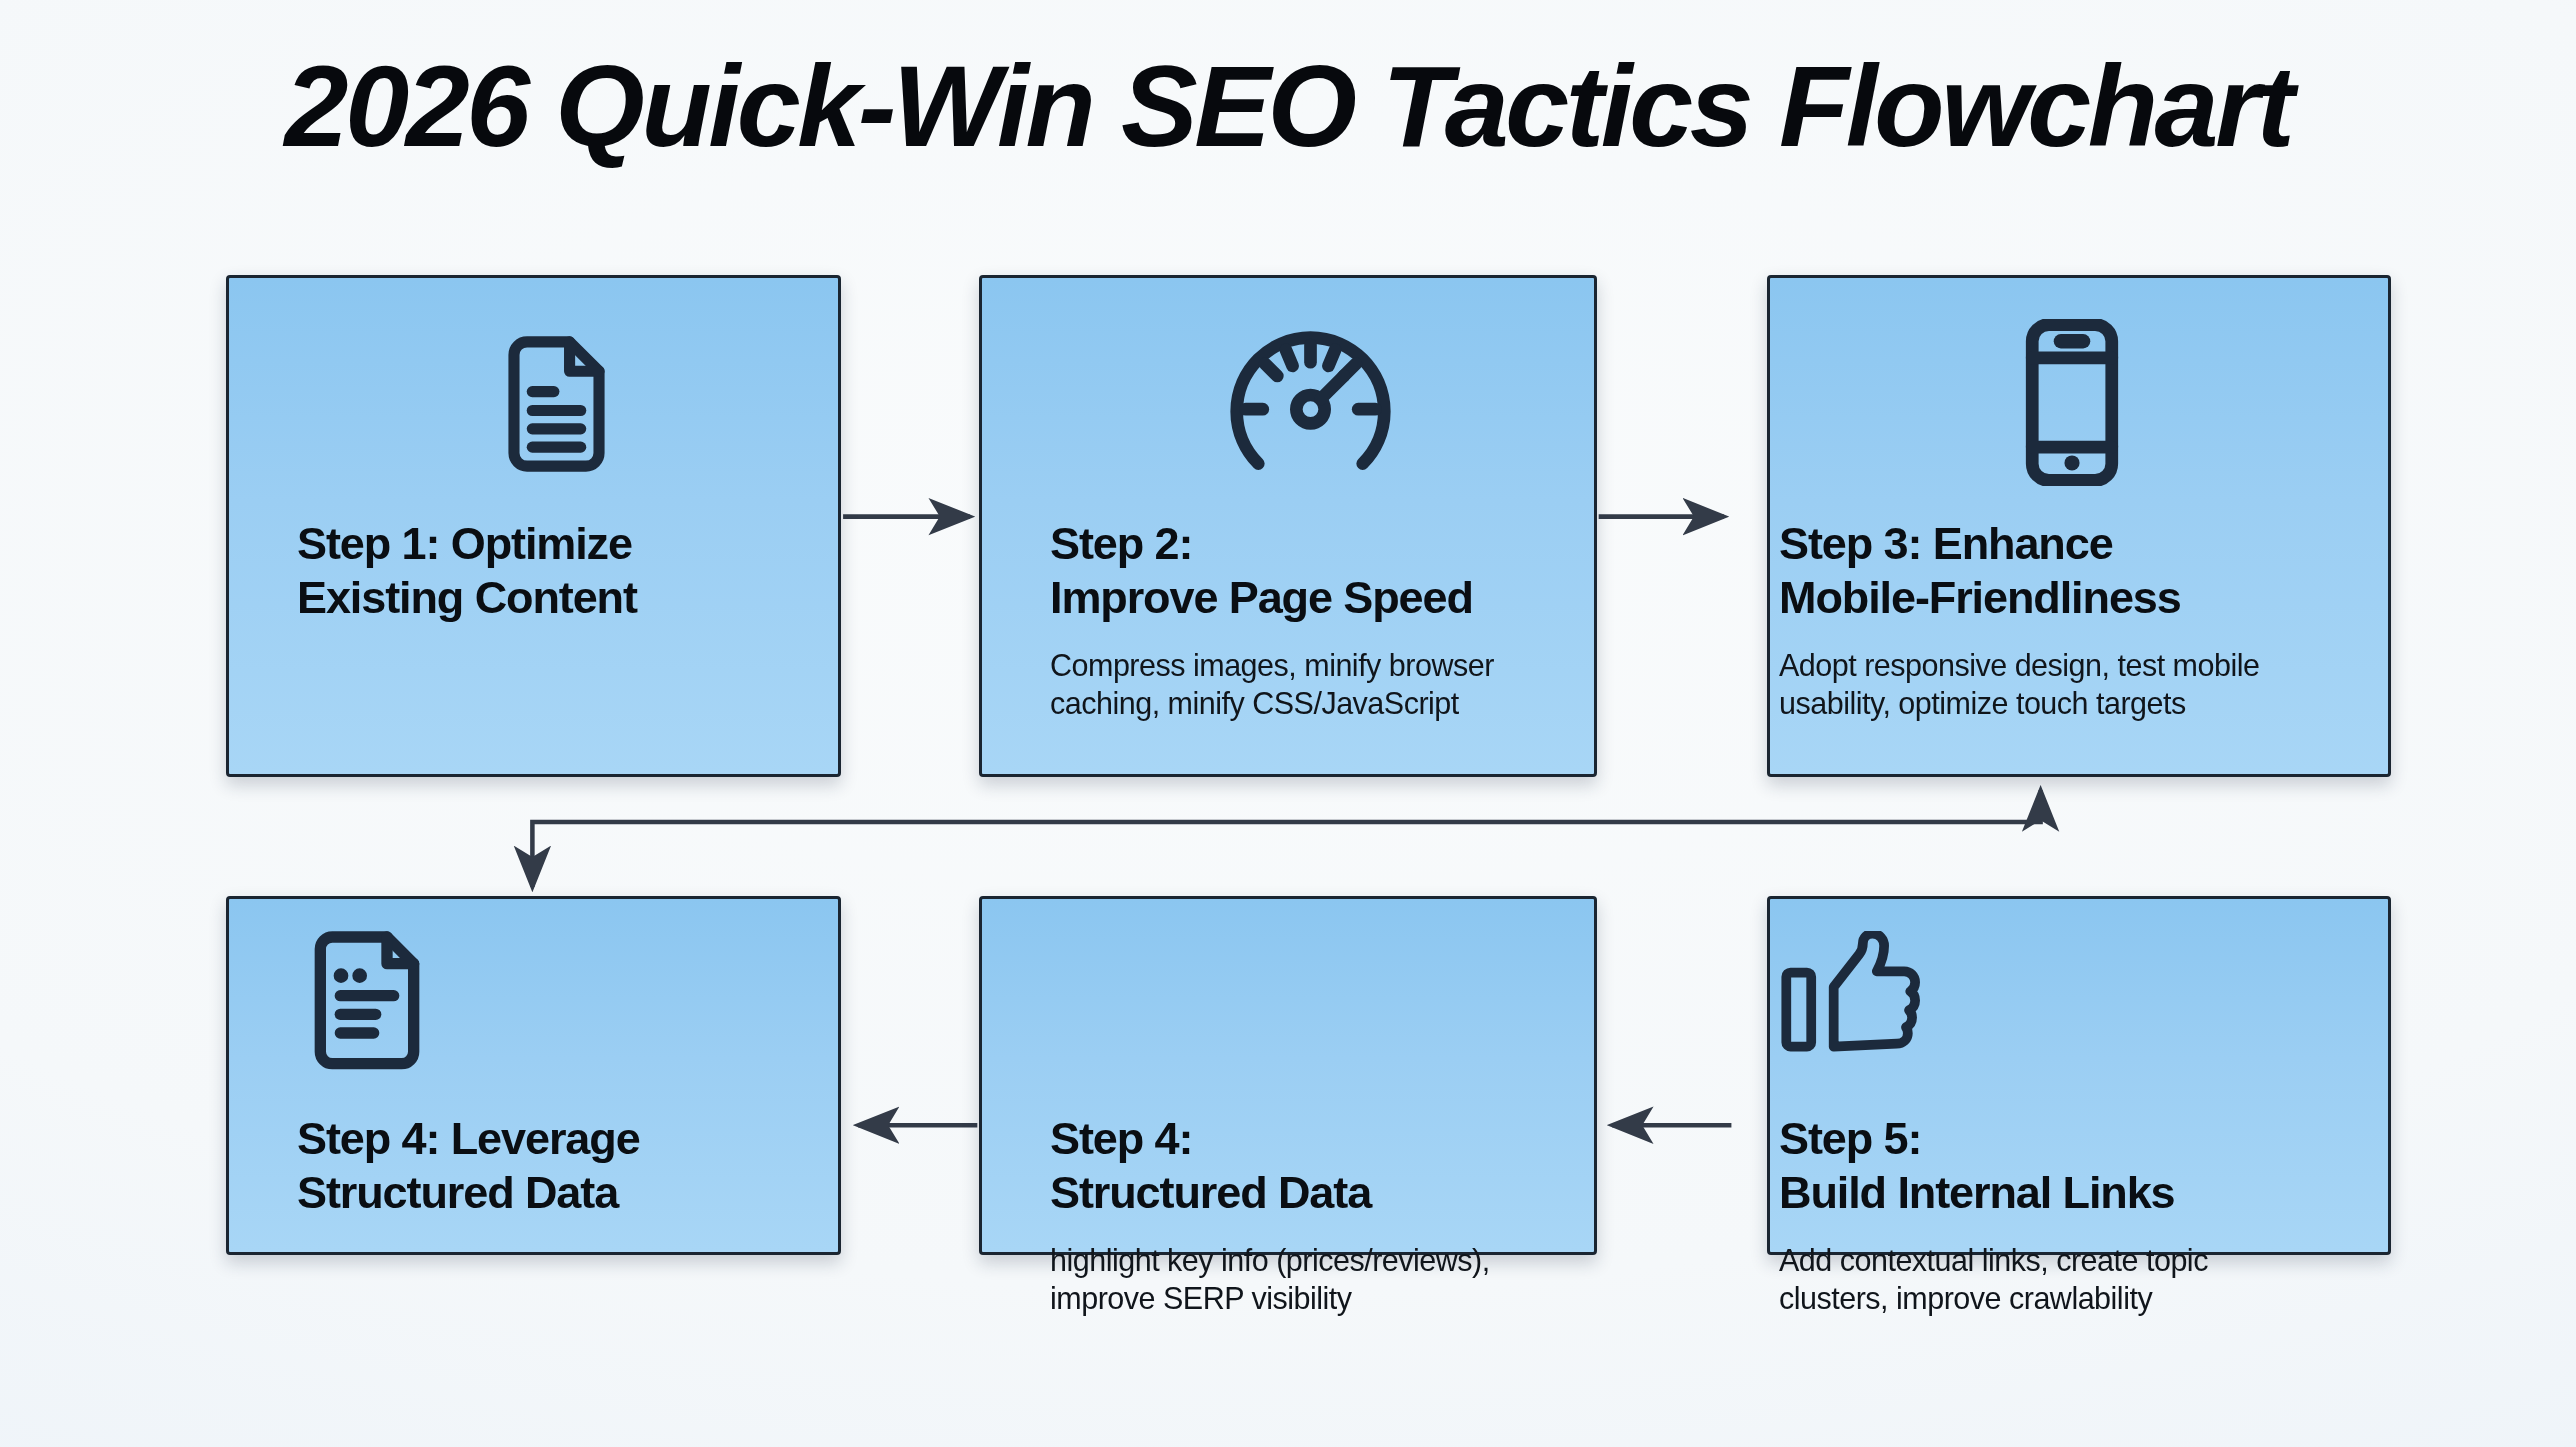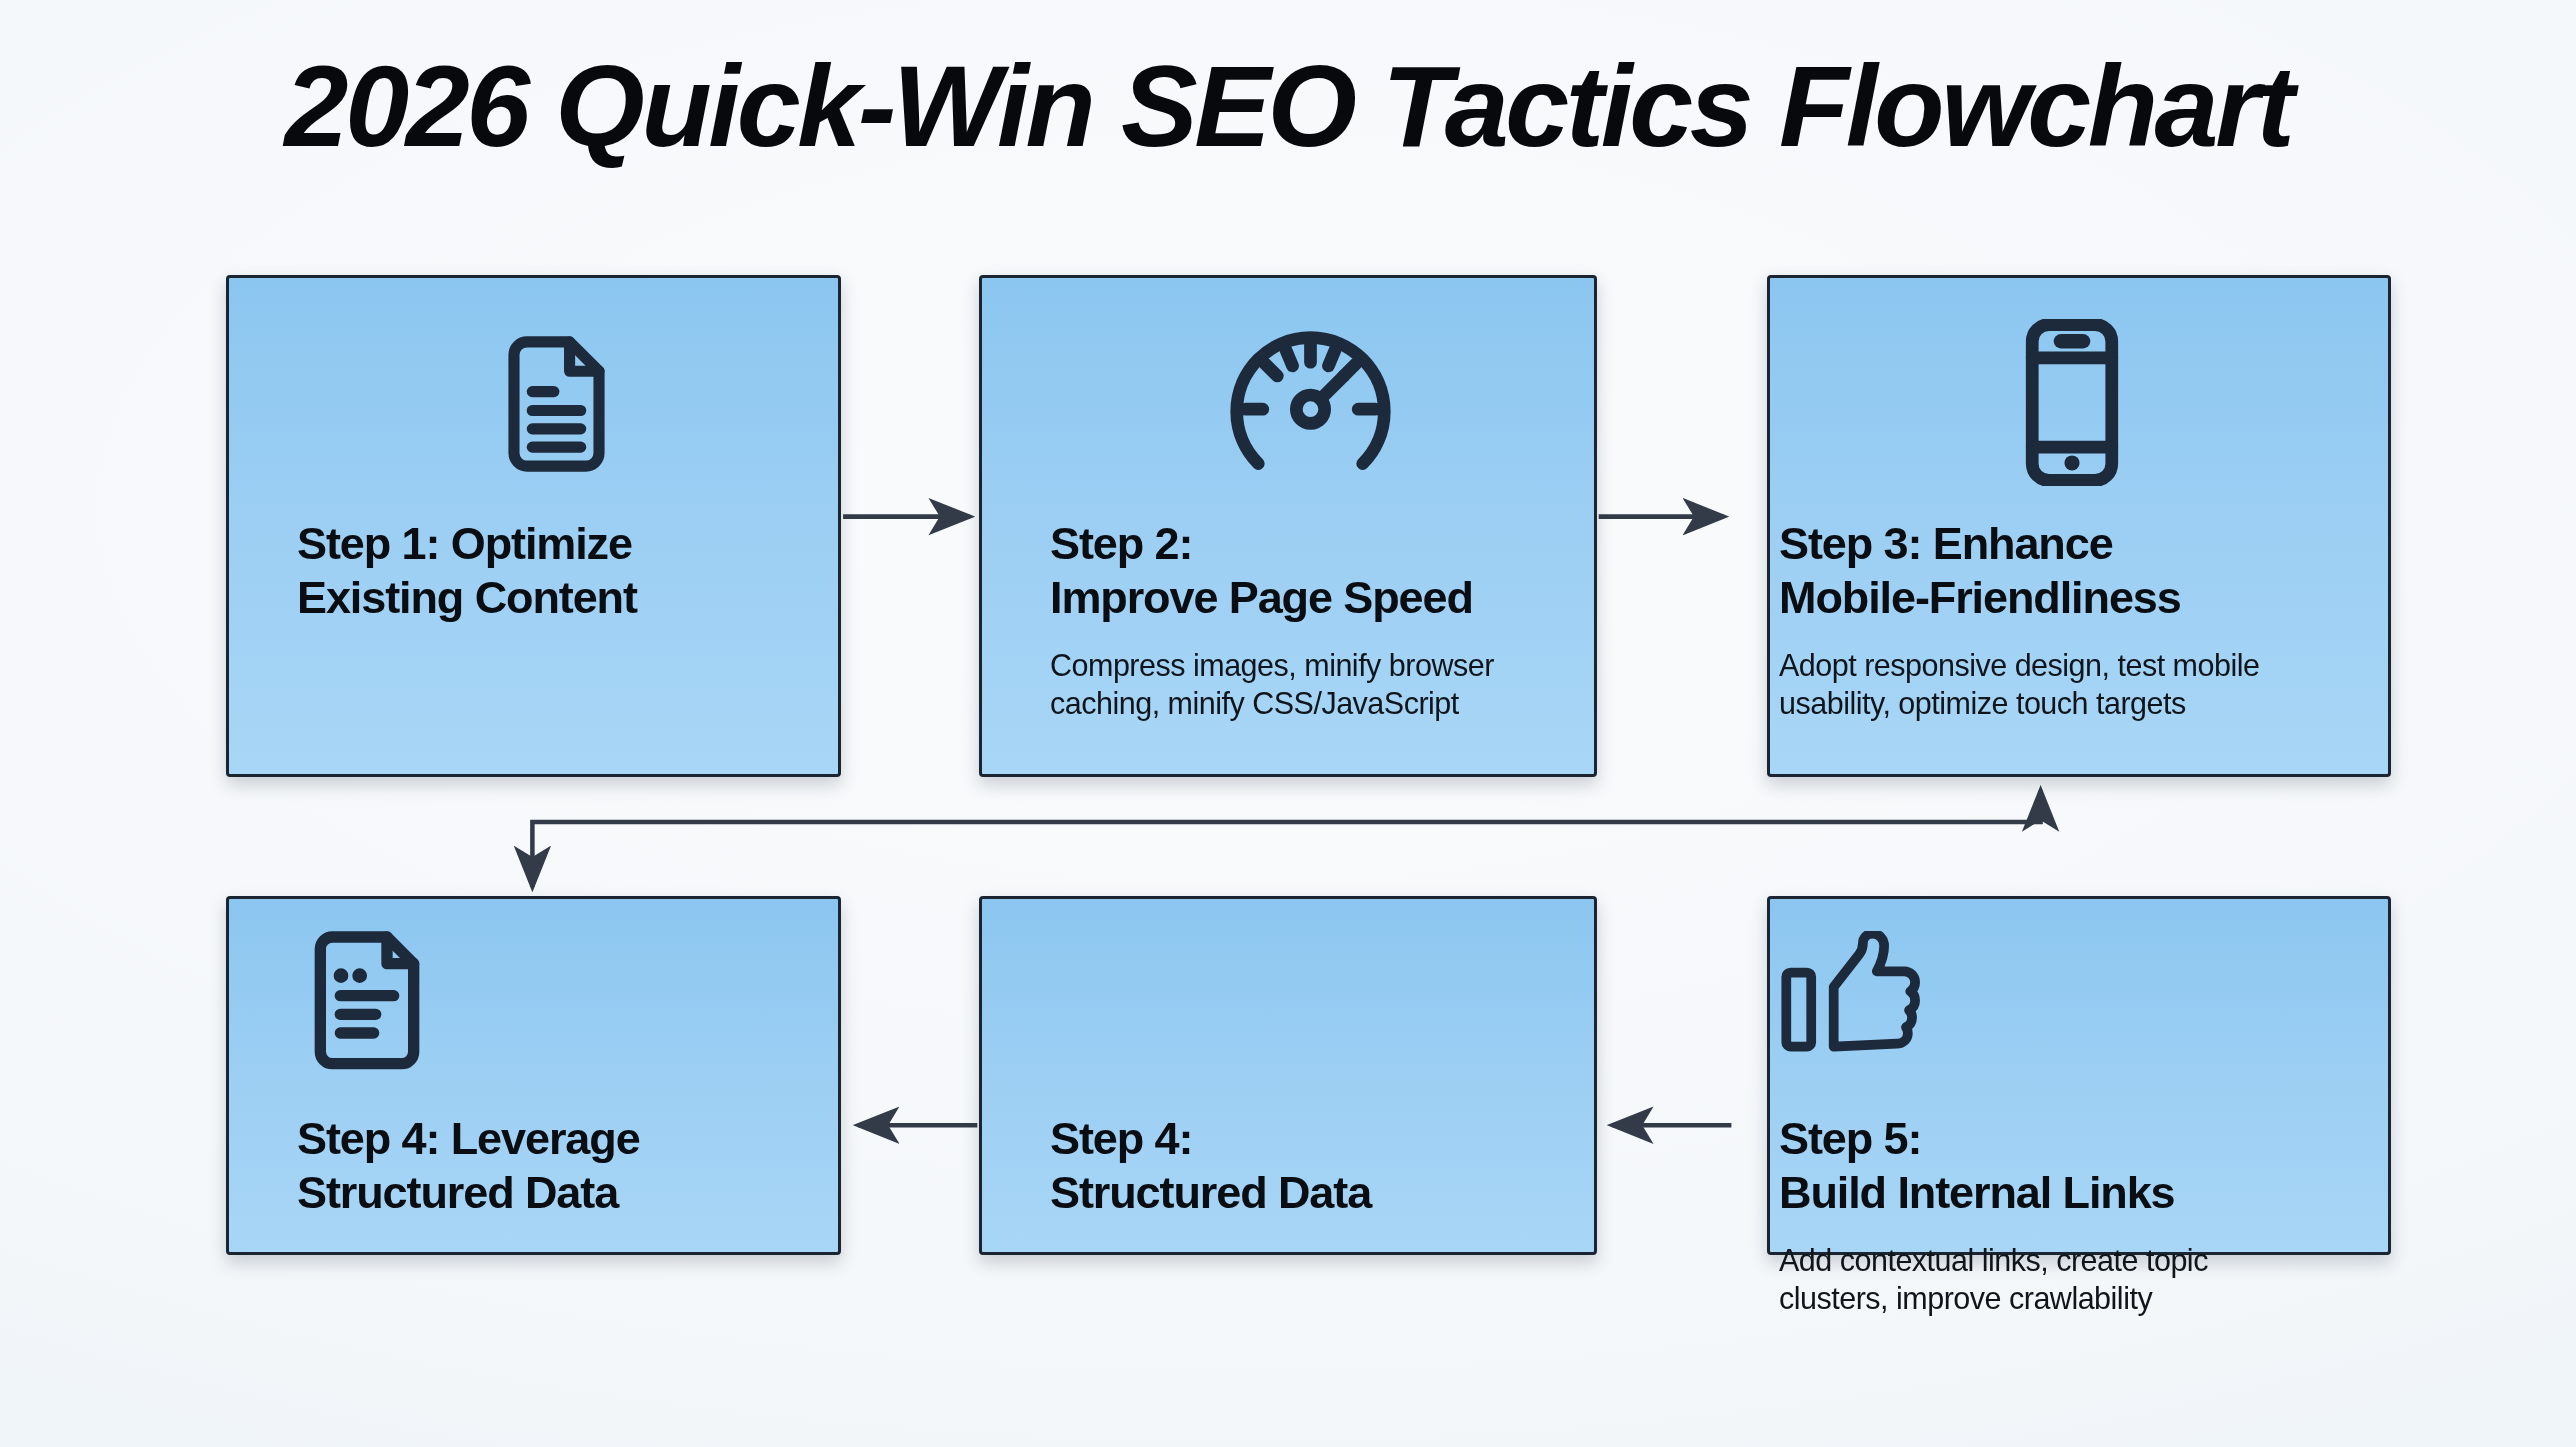--- a/index.html
+++ b/index.html
@@ -136,20 +136,21 @@
       </svg>
     </div>
     <h2 class="heading">Step 4: Leverage
 Structured Data</h2>
   </section>
 
   <section class="card row2 col2">
     <div class="icon-slot"></div>
     <h2 class="heading">Step 4:
 Structured Data</h2>
+    <p class="body b5">highlight key info (prices/reviews), improve SERP visibility</p>
   </section>
 
   <section class="card row2 col3">
     <div class="icon-slot">
       <svg width="158" height="128" viewBox="0.5 1.5 26 21" fill="none" stroke="#1c2a3c" stroke-width="1.6" stroke-linecap="round" stroke-linejoin="round">
         <rect x="1.7" y="8.3" width="4.1" height="12.2" rx="0.7"></rect>
         <path d="M9.5 20.5 V10.7 L13.7 5.3 c.4-.5.6-1.1.6-1.8 0-.9.7-1.6 1.6-1.6 1.1 0 1.9.9 1.9 2 0 1.5-.5 2.9-1.2 4.2 h4.5 c1 0 1.8.8 1.8 1.8 0 .6-.3 1.2-.8 1.5 .5.3.8.9.8 1.5 0 .7-.4 1.3-1 1.6 .3.3.5.8.5 1.2 0 .7-.4 1.3-1 1.6 .2.3.3.6.3 1 0 1-.8 1.7-1.8 1.7 Z"></path>
       </svg>
     </div>
     <h2 class="heading">Step 5:

